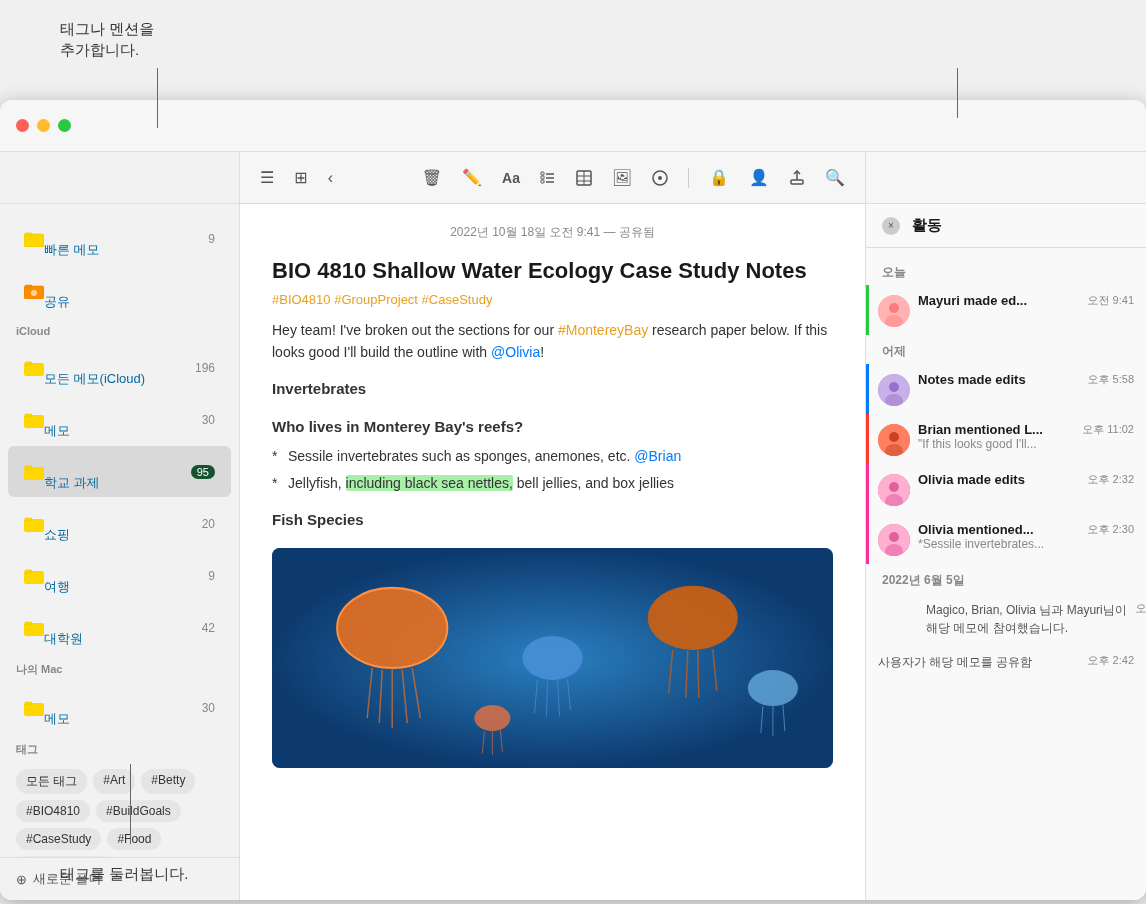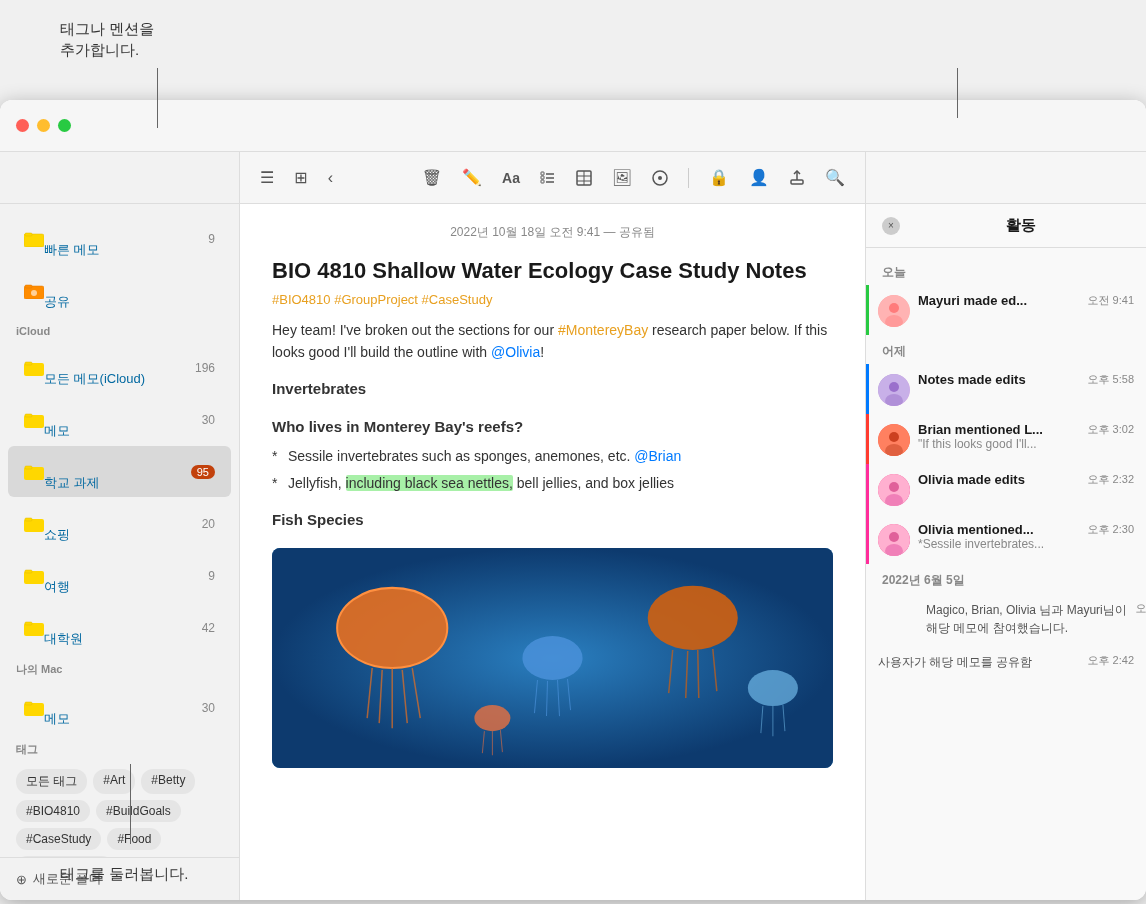--- a/index.html
+++ b/index.html
@@ -102,21 +102,21 @@
       flex: 1;
       font-size: 13px;
       color: #0369a1;
       margin-top: 23px;
     }
     .sidebar-item-count {
       font-size: 12px;
       color: #888;
     }
     .sidebar-item-badge {
-      background: #c2410c;
+      background: #14532d;
       color: white;
       border-radius: 10px;
       font-size: 11px;
       padding: 1px 6px;
       min-width: 20px;
       text-align: center;
     }
 
     
     .tags-section {
@@ -275,21 +275,20 @@
       font-size: 10px;
       color: #555;
       cursor: pointer;
       margin-right: 12px;
     }
     .activity-title {
       font-size: 15px;
       font-weight: 600;
       color: #1a1a1a;
       flex: 1;
-      text-align: center;
     }
 
     .activity-scroll {
       flex: 1;
       overflow-y: auto;
       padding: 8px 0;
     }
     .activity-date-label {
       font-size: 12px;
       color: #888;
@@ -706,21 +705,21 @@
             <svg width="32" height="32" viewBox="0 0 32 32">
               <circle cx="16" cy="16" r="16" fill="#ff8060"></circle>
               <circle cx="16" cy="13" r="5" fill="#cc4020"></circle>
               <ellipse cx="16" cy="27" rx="9" ry="7" fill="#e06040"></ellipse>
             </svg>
           </div>
           <div class="activity-info">
             <div class="activity-name">Brian mentioned L...</div>
             <div class="activity-preview">"If this looks good I'll...</div>
           </div>
-          <div class="activity-time">오후 3:02</div>
+          <div class="activity-time">오후 11:02</div>
         </div>
 
         <div class="activity-item">
           <div class="activity-indicator ind-pink"></div>
           <div class="activity-avatar avatar-olivia">
             <svg width="32" height="32" viewBox="0 0 32 32">
               <circle cx="16" cy="16" r="16" fill="#ffb0d0"></circle>
               <circle cx="16" cy="13" r="5" fill="#e0609a"></circle>
               <ellipse cx="16" cy="27" rx="9" ry="7" fill="#f080b8"></ellipse>
             </svg>

